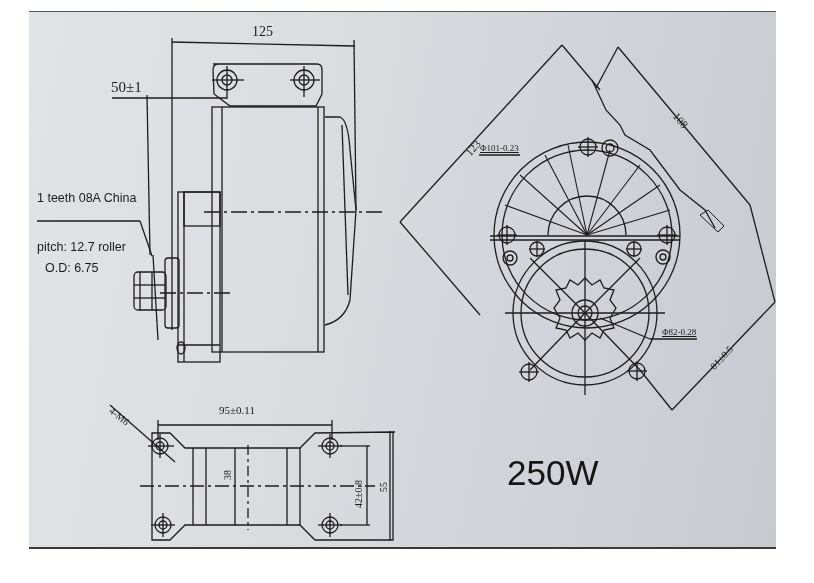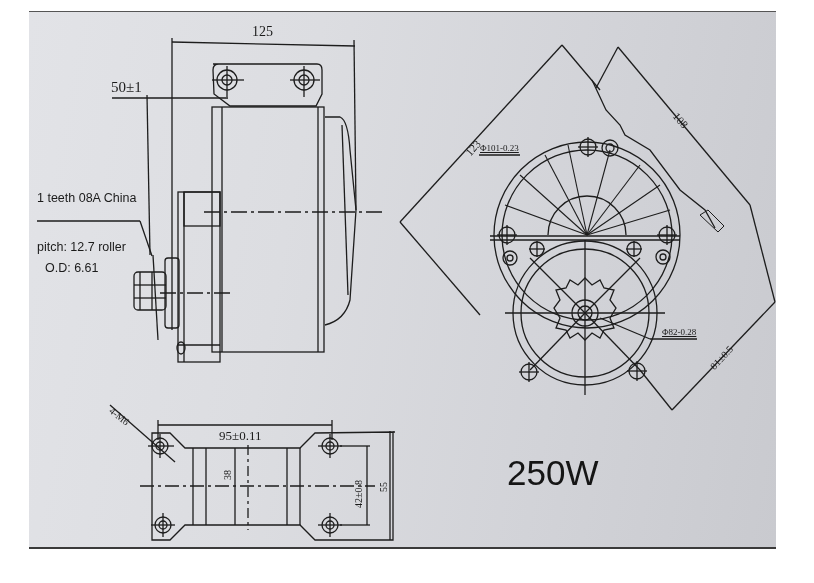--- a/index.html
+++ b/index.html
@@ -192,27 +192,27 @@
 
     <line x1="393" y1="432" x2="395" y2="432"></line>
     <line x1="390" y1="431" x2="390" y2="540"></line>
   </g>
 </svg>
 
 <div class="lbl serif" style="left:252px; top:24px; font-size:14px;">125</div>
 <div class="lbl serif" style="left:111px; top:79px;">50±1</div>
 <div class="lbl sans" style="left:37px; top:191px;">1 teeth 08A China</div>
 <div class="lbl sans" style="left:37px; top:240px;">pitch: 12.7 roller</div>
-<div class="lbl sans" style="left:45px; top:261px;">O.D: 6.61</div>
+<div class="lbl sans" style="left:45px; top:261px;">O.D: 6.75</div>
 
 <div class="lbl serif rot45" style="left:463px; top:150px; transform: rotate(-48deg); font-size:11px;">123</div>
 <div class="lbl serif rot45" style="left:680px; top:110px; transform: rotate(50deg); font-size:11px;">108</div>
 <div class="lbl serif rot45" style="left:708px; top:364px; transform: rotate(-47deg); font-size:10px;">81±0.5</div>
 <div class="lbl serif" style="left:480px; top:143px; font-size:9px; text-decoration: underline;">Φ101-0.23</div>
 <div class="lbl serif" style="left:662px; top:327px; font-size:9px; text-decoration: underline;">Φ82-0.28</div>
 
 <div class="lbl serif rot45" style="left:114px; top:405px; transform: rotate(38deg); font-size:10px;">4-M6</div>
-<div class="lbl serif" style="left:219px; top:428px; font-size:13px;text-align:center;">95±0.11</div>
+<div class="lbl serif" style="left:219px; top:404px; font-size:11px;text-align:center;">95±0.11</div>
 <div class="lbl serif rot45" style="left:222px; top:480px; transform: rotate(-90deg); font-size:10px;">38</div>
 <div class="lbl serif rot45" style="left:353px; top:508px; transform: rotate(-90deg); font-size:10px;">42±0.8</div>
 <div class="lbl serif rot45" style="left:378px; top:492px; transform: rotate(-90deg); font-size:10px;">55</div>
 
 <div class="lbl power" style="left:507px; top:453px;">250W</div>
 
 </body></html>

